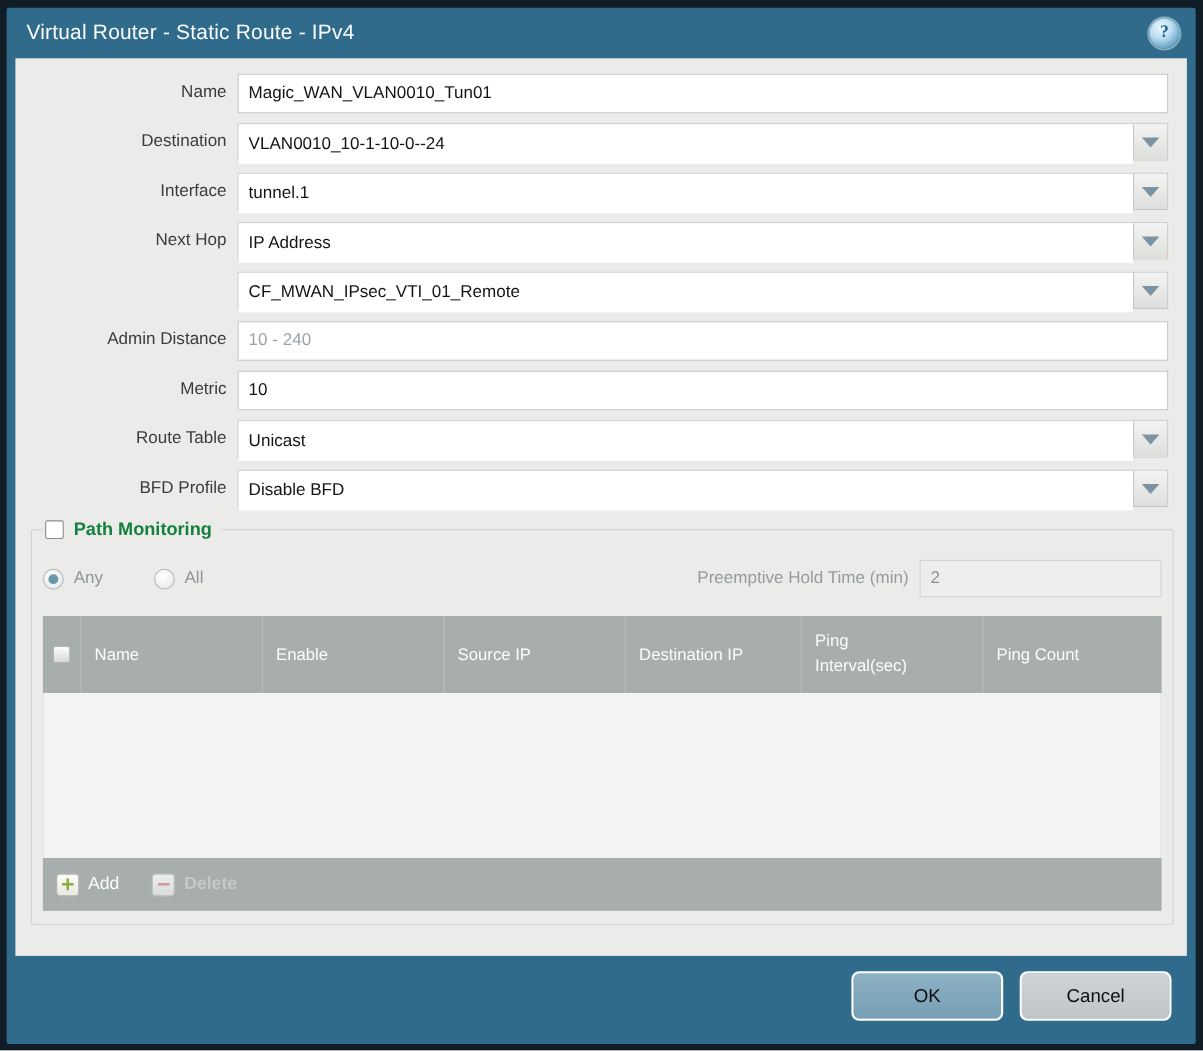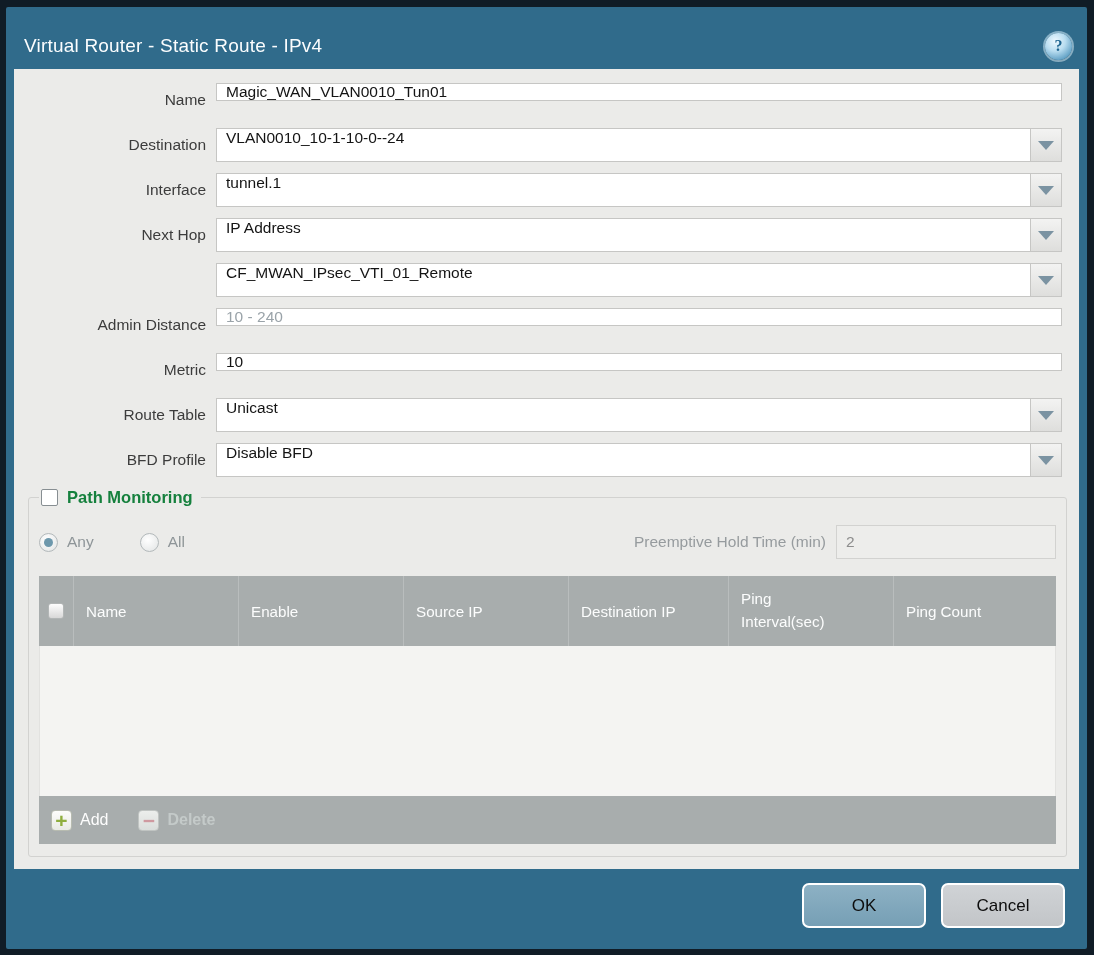--- a/index.html
+++ b/index.html
@@ -17,21 +17,20 @@
     width: 100%; height: 100%;
     background: #306b8b;
     display: flex; flex-direction: column;
     border-radius: 2px;
   }
   
   .title-bar {
     height: 46px; flex: 0 0 46px;
     display: flex; align-items: center; justify-content: space-between;
     padding: 0 15px 0 18px;
-    margin-top: 16px;
   }
   .title-text {
     color: #fbfdfe; font-size: 19px; font-weight: 500; letter-spacing: .2px;
   }
   .help-icon {
     width: 27px; height: 27px; border-radius: 50%;
     background: radial-gradient(circle at 38% 30%, #eef9ff 0%, #b9ddf0 40%, #5f9fc4 78%, #3f83ab 100%);
     box-shadow: 0 0 0 2px rgba(210,235,248,.55), 0 1px 2px rgba(0,0,0,.35);
     display: flex; align-items: center; justify-content: center;
     cursor: pointer;
@@ -53,21 +52,21 @@
     height: 34px; margin-bottom: 11px;
   }
   .form-label {
     width: 192px; flex: 0 0 192px;
     text-align: right; padding-right: 0;
     margin-right: 10px;
     color: #3c3c3c; font-size: 15.5px;
   }
   .field { flex: 1 1 auto; margin-right: 17px; height: 34px; display: flex; }
   .txt-input {
-    flex: 1 1 auto; height: 18px; width: 100%;
+    flex: 1 1 auto; height: 36px; width: 100%;
     border: 1px solid #c6c6c4; background: #ffffff;
     font-family: inherit; font-size: 15.5px; color: #141414;
     padding: 0 9px; outline: none;
   }
   .txt-input::placeholder { color: #9aa3a9; opacity: 1; }
   .combo { border: 1px solid #c6c6c4; background: #fff; }
   .combo .txt-input { border: none; }
   .dd-btn {
     flex: 0 0 31px; width: 31px;
     background: linear-gradient(#f3f3f2, #dededc);
@@ -178,21 +177,21 @@
   .add-label { color: #fdfdfd; font-size: 16px; }
   .del-label { color: #c4cac9; font-size: 16px; font-weight: bold; }
   .tbl-action.disabled { cursor: default; }
   
   .bottom-bar {
     flex: 0 0 80px; height: 80px;
     display: flex; justify-content: flex-end; align-items: flex-start;
     padding: 14px 22px 0 0; gap: 15px;
   }
   .btn {
-    width: 124px; height: 45px;
+    width: 138px; height: 45px;
     border: 2px solid #ffffff; border-radius: 7px;
     font-family: inherit; font-size: 17px; color: #0d0d0d;
     display: flex; align-items: center; justify-content: center;
     cursor: pointer;
   }
   .btn-ok { background: linear-gradient(#8db1c4, #769fb5); }
   .btn-cancel { background: linear-gradient(#d0d3d6, #c2c5c8); }
 </style>
 </head>
 <body>

